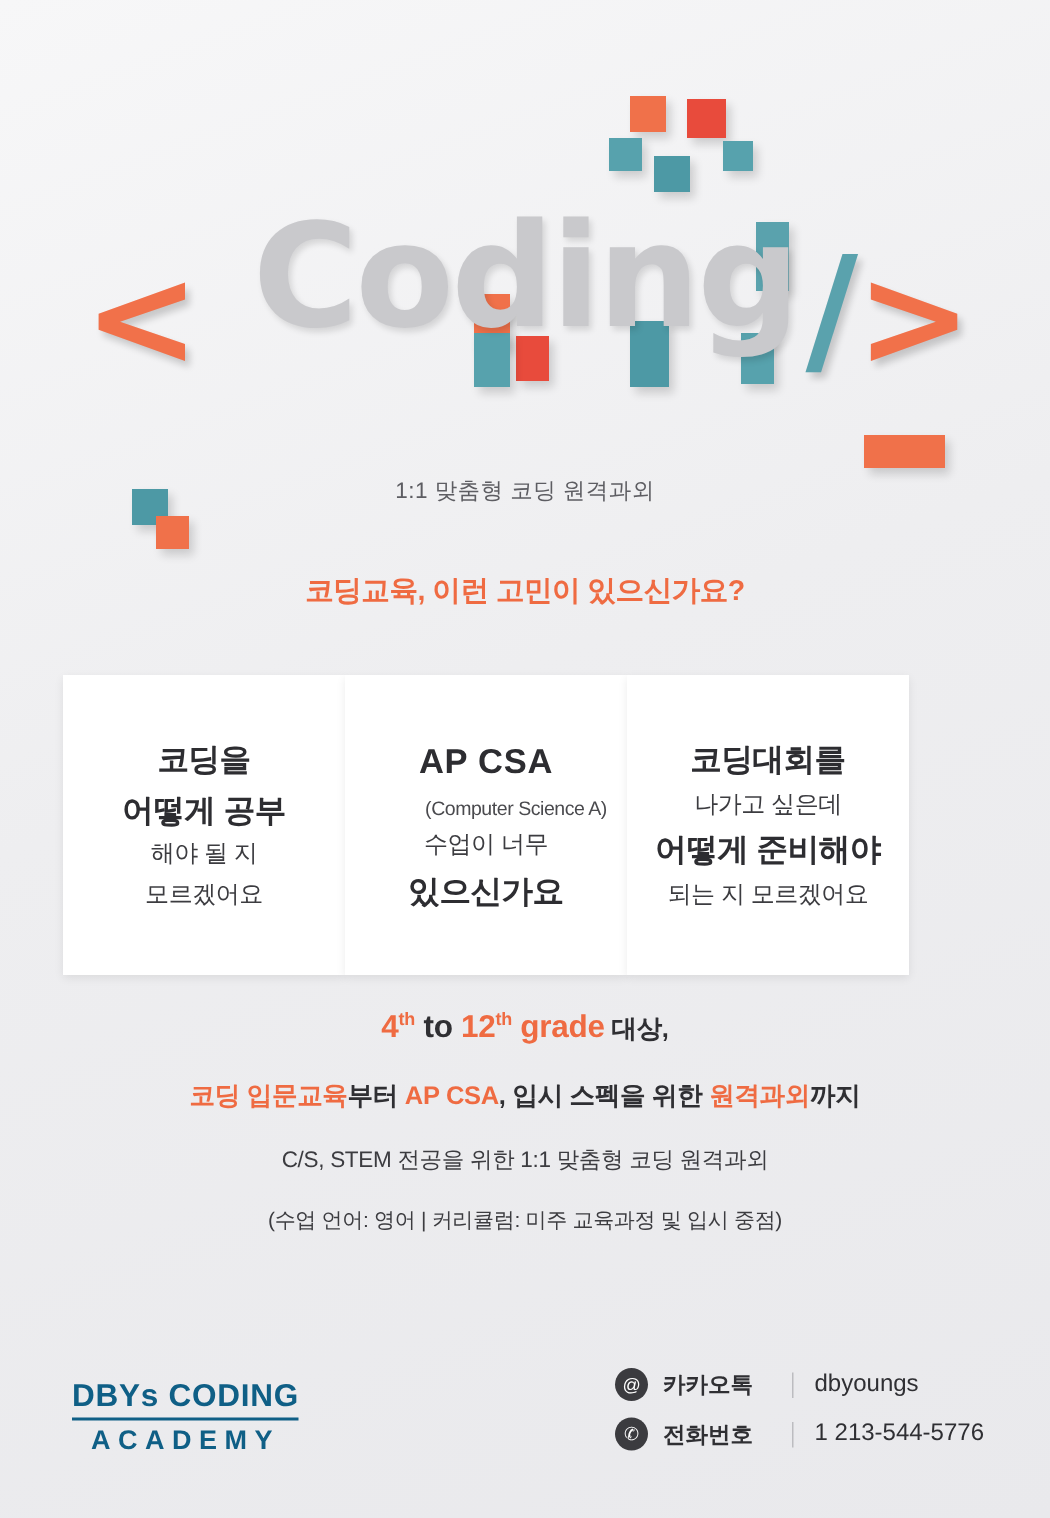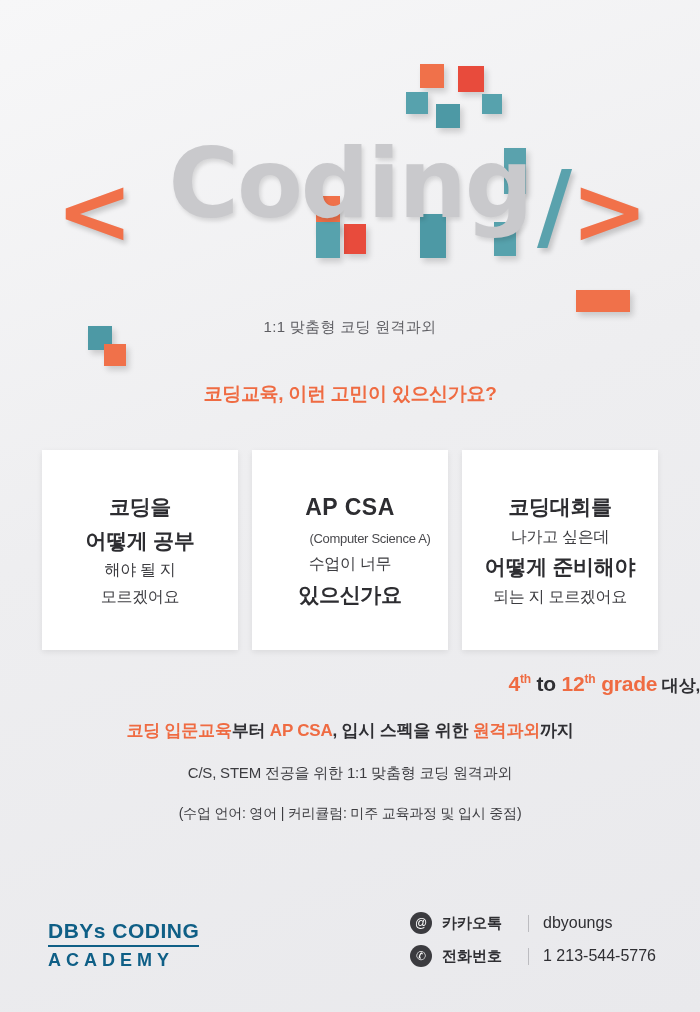--- a/index.html
+++ b/index.html
@@ -88,21 +88,21 @@
     font-weight: bold;
     color: #ef6b42;
     letter-spacing: -0.3px;
   }
 
   
   .cards {
     position: absolute;
     top: 450px;
     left: 42px;
-    width: 616px;
+    width: 564px;
     display: flex;
     justify-content: space-between;
   }
   .card {
     width: 196px;
     height: 200px;
     background: #ffffff;
     box-shadow: 0 2px 6px rgba(0,0,0,0.08);
     display: flex;
     flex-direction: column;
@@ -119,21 +119,21 @@
 
   
   .pitch {
     position: absolute;
     top: 672px;
     left: 0;
     width: 700px;
     text-align: center;
   }
   .pitch .line { margin-bottom: 22px; letter-spacing: -0.2px; }
-  .l1 { font-size: 21px; font-weight: bold; color: #2f2f33; text-align: right; }
+  .l1 { font-size: 21px; font-weight: bold; color: #2f2f33; }
   .l1 .hl { color: #ef6b42; }
   .l1 sup { font-size: 12px; }
   .l1 .tail { font-size: 17px; font-weight: bold; color: #2f2f33; }
   .l2 { font-size: 17px; font-weight: bold; color: #2f2f33; }
   .l2 .hl { color: #ef6b42; }
   .l3 { font-size: 15px; color: #3c3c40; font-weight: normal; }
   .l4 { font-size: 14px; color: #3c3c40; }
 
   
   .footer {
@@ -163,21 +163,21 @@
     letter-spacing: 0.5px;
     border-bottom: 2px solid #0f5f86;
     padding-bottom: 3px;
   }
   .brand-text .l-bot {
     font-size: 18px;
     font-weight: bold;
     color: #0f5f86;
     letter-spacing: 5px;
     padding-top: 4px;
-    text-align: left;
+    text-align: center;
   }
   .contact {
     margin-left: auto;
     margin-right: 44px;
   }
   .contact-row {
     display: flex;
     align-items: center;
     margin-bottom: 11px;
   }

